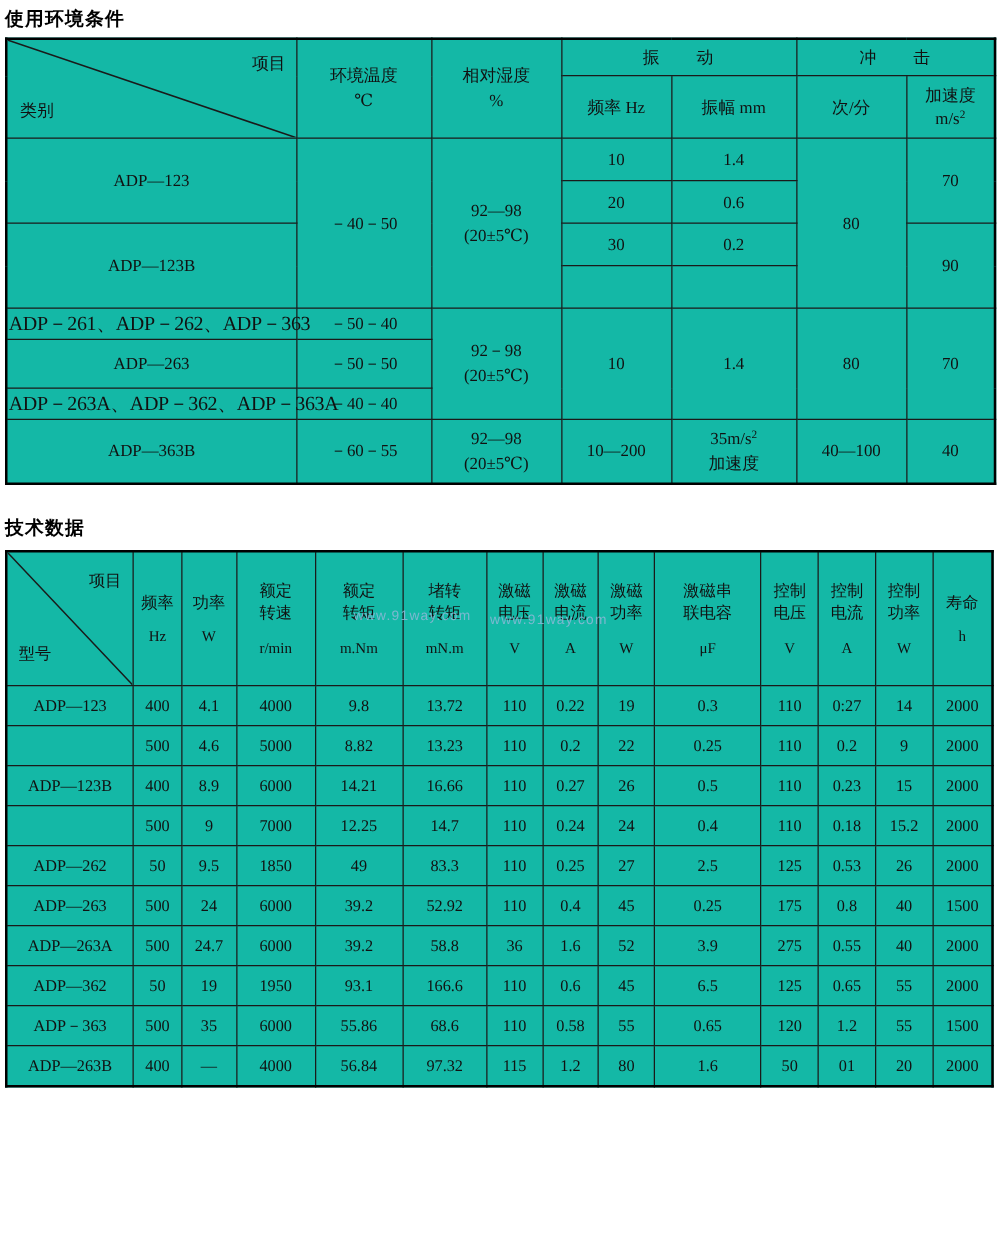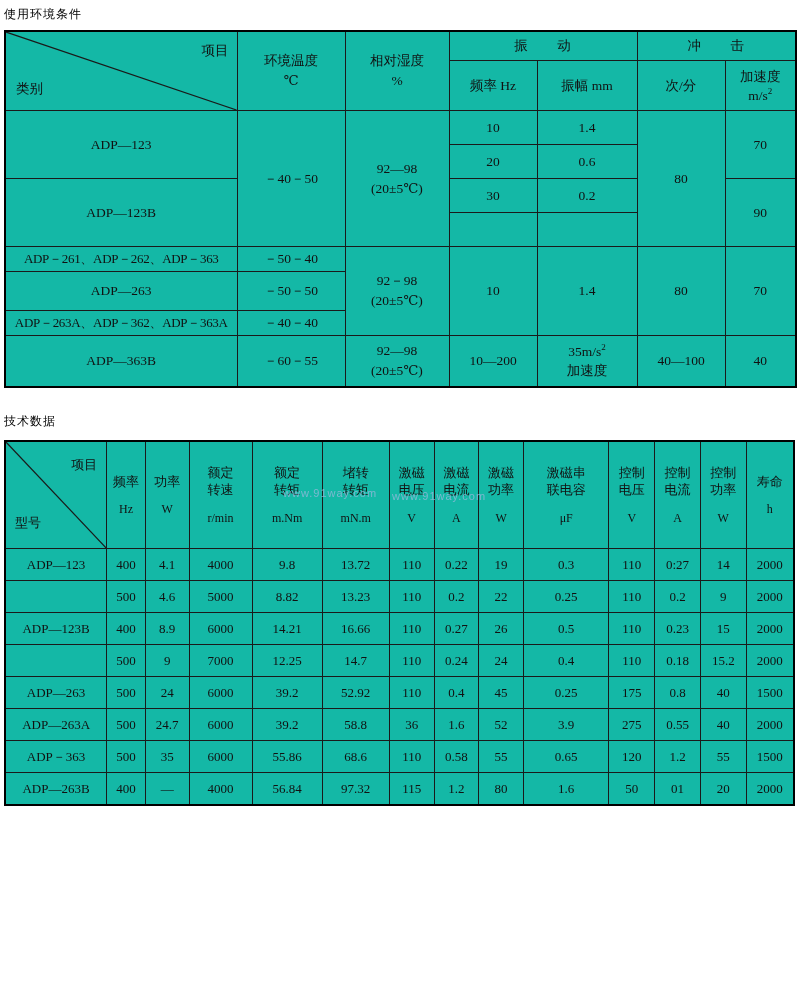--- a/index.html
+++ b/index.html
@@ -8,22 +8,22 @@
     background:#ffffff;
     font-family:"Liberation Serif","DejaVu Serif",serif;
     color:#111;
     position:relative;
     overflow:hidden;
   }
   .page{position:relative;width:800px;height:995px;padding:0;box-sizing:border-box;}
 
   .sec-title{
     font-family:"Liberation Sans","DejaVu Sans",sans-serif;
-    font-weight:normal;
-    font-size:12px;
+    font-weight:bold;
+    font-size:15px;
     letter-spacing:1px;
     color:#000;
     margin:0;
     padding:0 0 0 2px;
   }
   #title1{position:absolute;left:2px;top:6px;}
   #title2{position:absolute;left:2px;top:413px;}
 
   table{
     border-collapse:collapse;
@@ -59,21 +59,21 @@
   }
   .t1-corner .lbl-item{
     position:absolute;right:8px;top:10px;font-size:13.5px;
   }
   .t1-corner .lbl-cat{
     position:absolute;left:10px;bottom:12px;font-size:13.5px;
   }
   .grouphead{letter-spacing:8px;padding-left:8px !important;}
   .two-line{line-height:1.45;}
   .sup{font-size:9px;vertical-align:super;}
-  .nowrapc{white-space:nowrap;font-size:13px;}
+  .nowrapc{white-space:nowrap;font-size:16px;}
   .tight{letter-spacing:-0.3px;}
 
   
   #table-tech{
     position:absolute;left:4px;top:440px;width:791px;
     border:2px solid #000;
     font-size:13px;
   }
   #table-tech td{height:20px;}
   #table-tech .hdr{height:104px;line-height:1.35;font-size:13px;}
@@ -393,20 +393,36 @@
           <td>110</td>
           <td>0.24</td>
           <td>24</td>
           <td>0.4</td>
           <td>110</td>
           <td>0.18</td>
           <td>15.2</td>
           <td>2000</td>
         </tr>
         <tr>
+          <td class="model">ADP—262</td>
+          <td>50</td>
+          <td>9.5</td>
+          <td>1850</td>
+          <td>49</td>
+          <td>83.3</td>
+          <td>110</td>
+          <td>0.25</td>
+          <td>27</td>
+          <td>2.5</td>
+          <td>125</td>
+          <td>0.53</td>
+          <td>26</td>
+          <td>2000</td>
+        </tr>
+        <tr>
           <td class="model">ADP—263</td>
           <td>500</td>
           <td>24</td>
           <td>6000</td>
           <td>39.2</td>
           <td>52.92</td>
           <td>110</td>
           <td>0.4</td>
           <td>45</td>
           <td>0.25</td>
@@ -425,20 +441,36 @@
           <td>36</td>
           <td>1.6</td>
           <td>52</td>
           <td>3.9</td>
           <td>275</td>
           <td>0.55</td>
           <td>40</td>
           <td>2000</td>
         </tr>
         <tr>
+          <td class="model">ADP—362</td>
+          <td>50</td>
+          <td>19</td>
+          <td>1950</td>
+          <td>93.1</td>
+          <td>166.6</td>
+          <td>110</td>
+          <td>0.6</td>
+          <td>45</td>
+          <td>6.5</td>
+          <td>125</td>
+          <td>0.65</td>
+          <td>55</td>
+          <td>2000</td>
+        </tr>
+        <tr>
           <td class="model">ADP－363</td>
           <td>500</td>
           <td>35</td>
           <td>6000</td>
           <td>55.86</td>
           <td>68.6</td>
           <td>110</td>
           <td>0.58</td>
           <td>55</td>
           <td>0.65</td>

